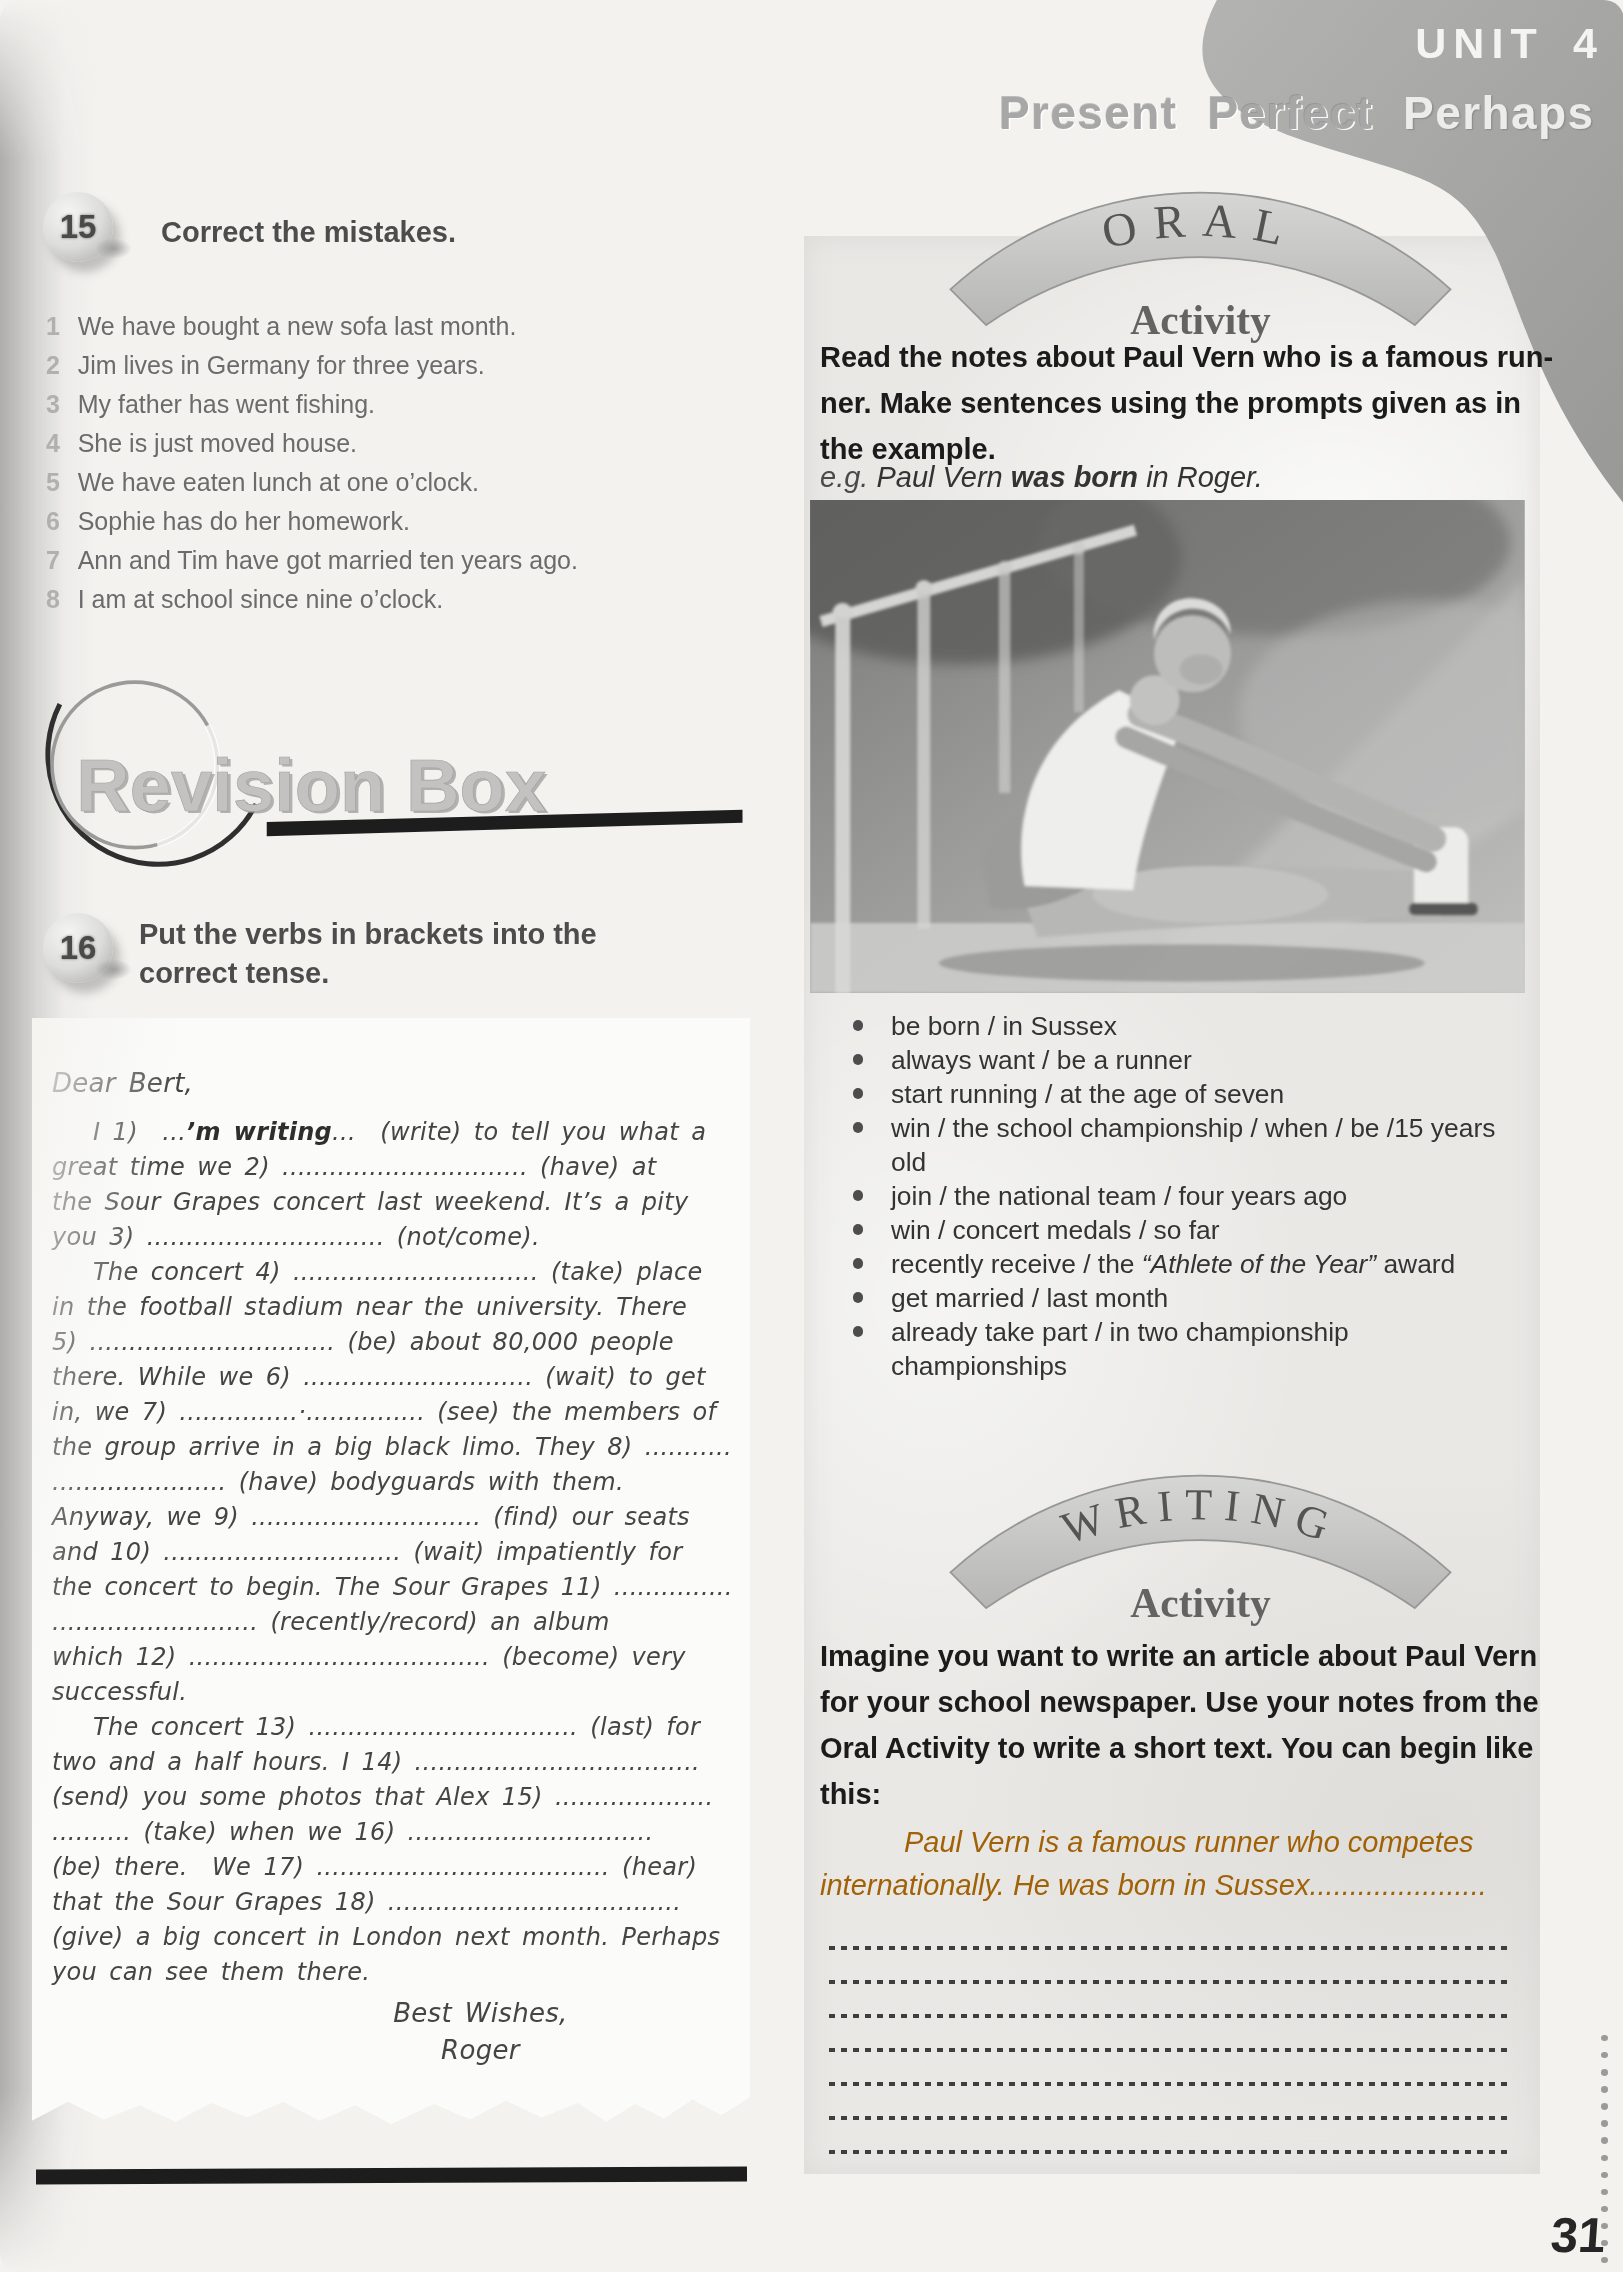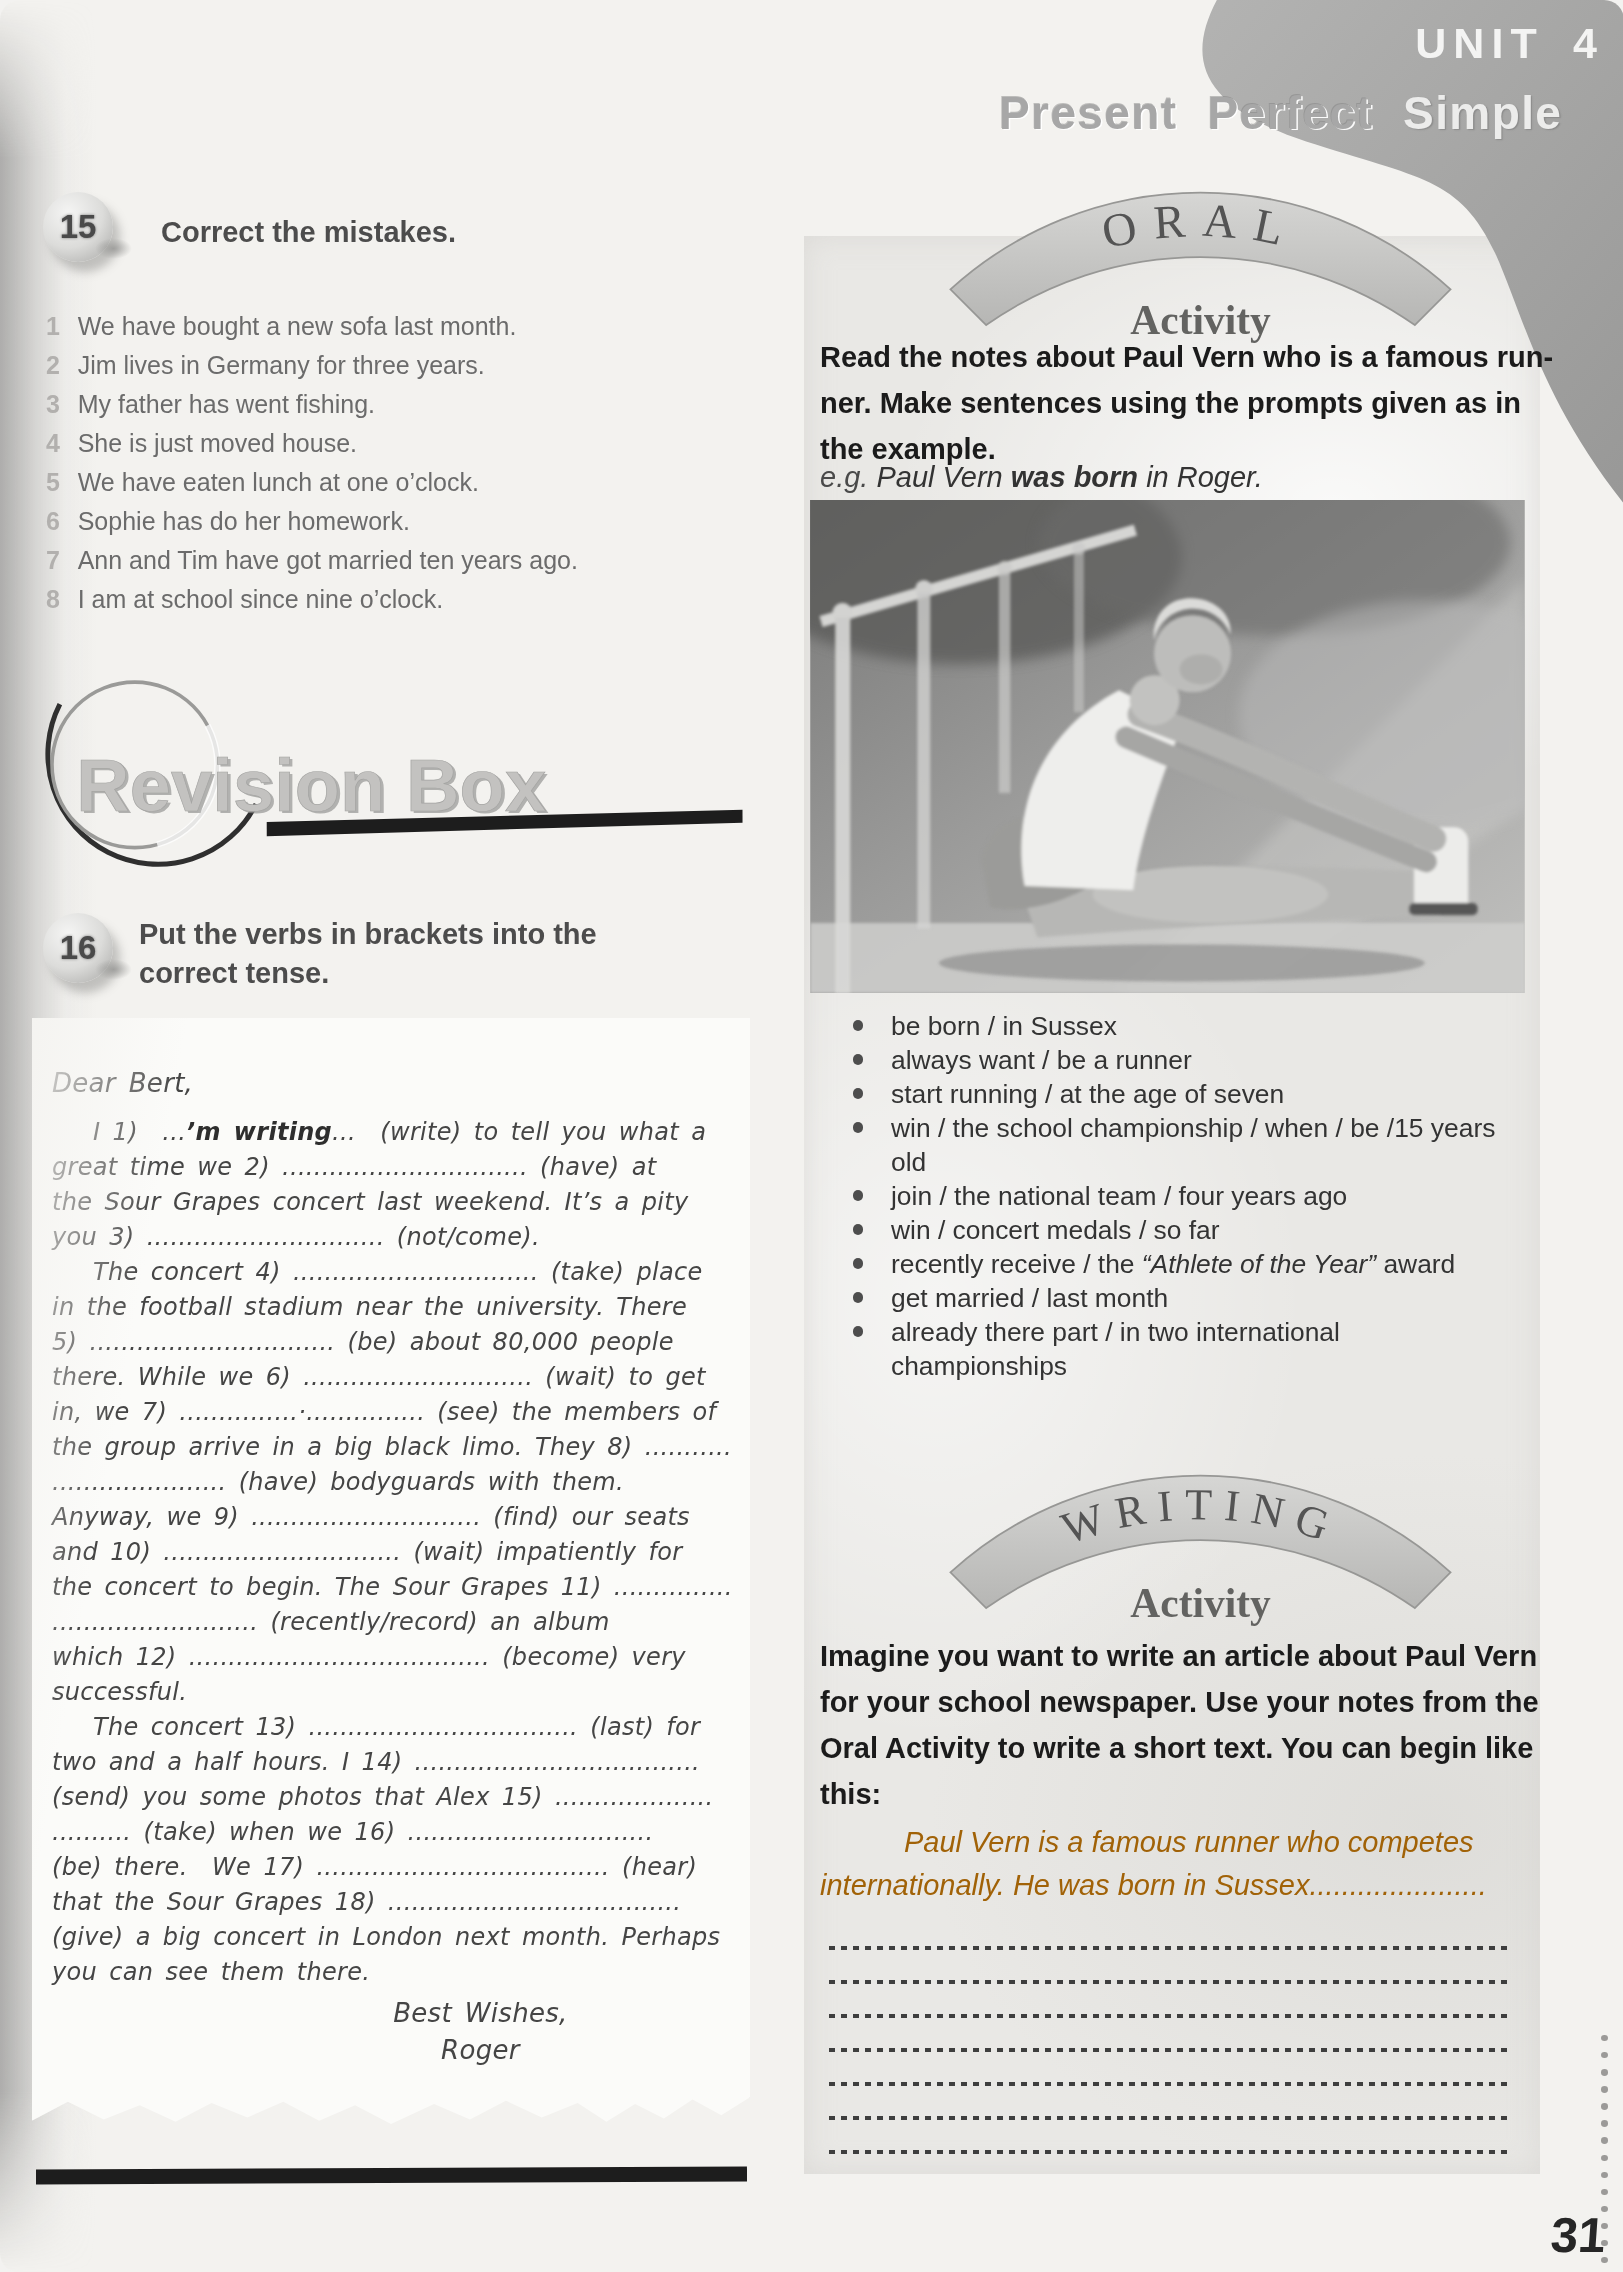--- a/index.html
+++ b/index.html
@@ -93,21 +93,21 @@
       <linearGradient id="blobg" x1="0" y1="0" x2="1" y2="1">
         <stop offset="0" stop-color="#b3b3b2"></stop>
           <stop offset="1" stop-color="#989897"></stop>
       </linearGradient>
     </defs>
     <path d="M 130,0 C 85,85 110,150 255,198 C 415,250 470,248 520,355 C 560,445 585,560 700,705 L 700,0 Z" fill="url(#blobg)"></path>
   </svg>
   <div class="unit-label">UNIT 4</div>
   <div class="chapter-title">
     <span>Present Perfect</span>
-    <span class="light">Simple</span>
+    <span class="light">Perhaps</span>
   </div>
 
   <div class="badge" style="left:43px;top:192px;">15</div>
   <div class="ex-title" style="left:161px;top:213px;">Correct the mistakes.</div>
   <div class="ex15-list">
       <div class="ex15-row"><span class="ex15-num">1</span><span class="ex15-txt">We have bought a new sofa last month.</span></div>
       <div class="ex15-row"><span class="ex15-num">2</span><span class="ex15-txt">Jim lives in Germany for three years.</span></div>
       <div class="ex15-row"><span class="ex15-num">3</span><span class="ex15-txt">My father has went fishing.</span></div>
       <div class="ex15-row"><span class="ex15-num">4</span><span class="ex15-txt">She is just moved house.</span></div>
       <div class="ex15-row"><span class="ex15-num">5</span><span class="ex15-txt">We have eaten lunch at one o’clock.</span></div>
@@ -208,21 +208,21 @@
 
   <ul class="bullets">
       <li><span>be born / in Sussex</span><em></em><span></span></li>
       <li><span>always want / be a runner</span><em></em><span></span></li>
       <li><span>start running / at the age of seven</span><em></em><span></span></li>
       <li><span>win / the school championship / when / be /15 years old</span><em></em><span></span></li>
       <li><span>join / the national team / four years ago</span><em></em><span></span></li>
       <li><span>win / concert medals / so far</span><em></em><span></span></li>
       <li><span>recently receive / the </span><em>“Athlete of the Year”</em><span> award</span></li>
       <li><span>get married / last month</span><em></em><span></span></li>
-      <li><span>already there part / in two international championships</span><em></em><span></span></li>
+      <li><span>already take part / in two championship championships</span><em></em><span></span></li>
     </ul>
 
   <svg class="ribbon" style="left:929px;top:1458px;" width="543" height="168" viewBox="0 0 760 235">
     <defs>
         <path id="arc-writing" d="M 95,175 A 500,500 0 0 1 665,175" fill="none"></path>
       </defs>
     <path d="M 30,160 A 520,520 0 0 1 730,160 L 680,210 A 520,520 0 0 0 80,210 Z" fill="url(#ribg)" stroke="#979795" stroke-width="2.5"></path>
     <text font-family="Liberation Serif, serif" font-size="62" letter-spacing="16" fill="#545454">
       <textPath href="#arc-writing" startOffset="50%" text-anchor="middle">WRITING</textPath>
     </text>

